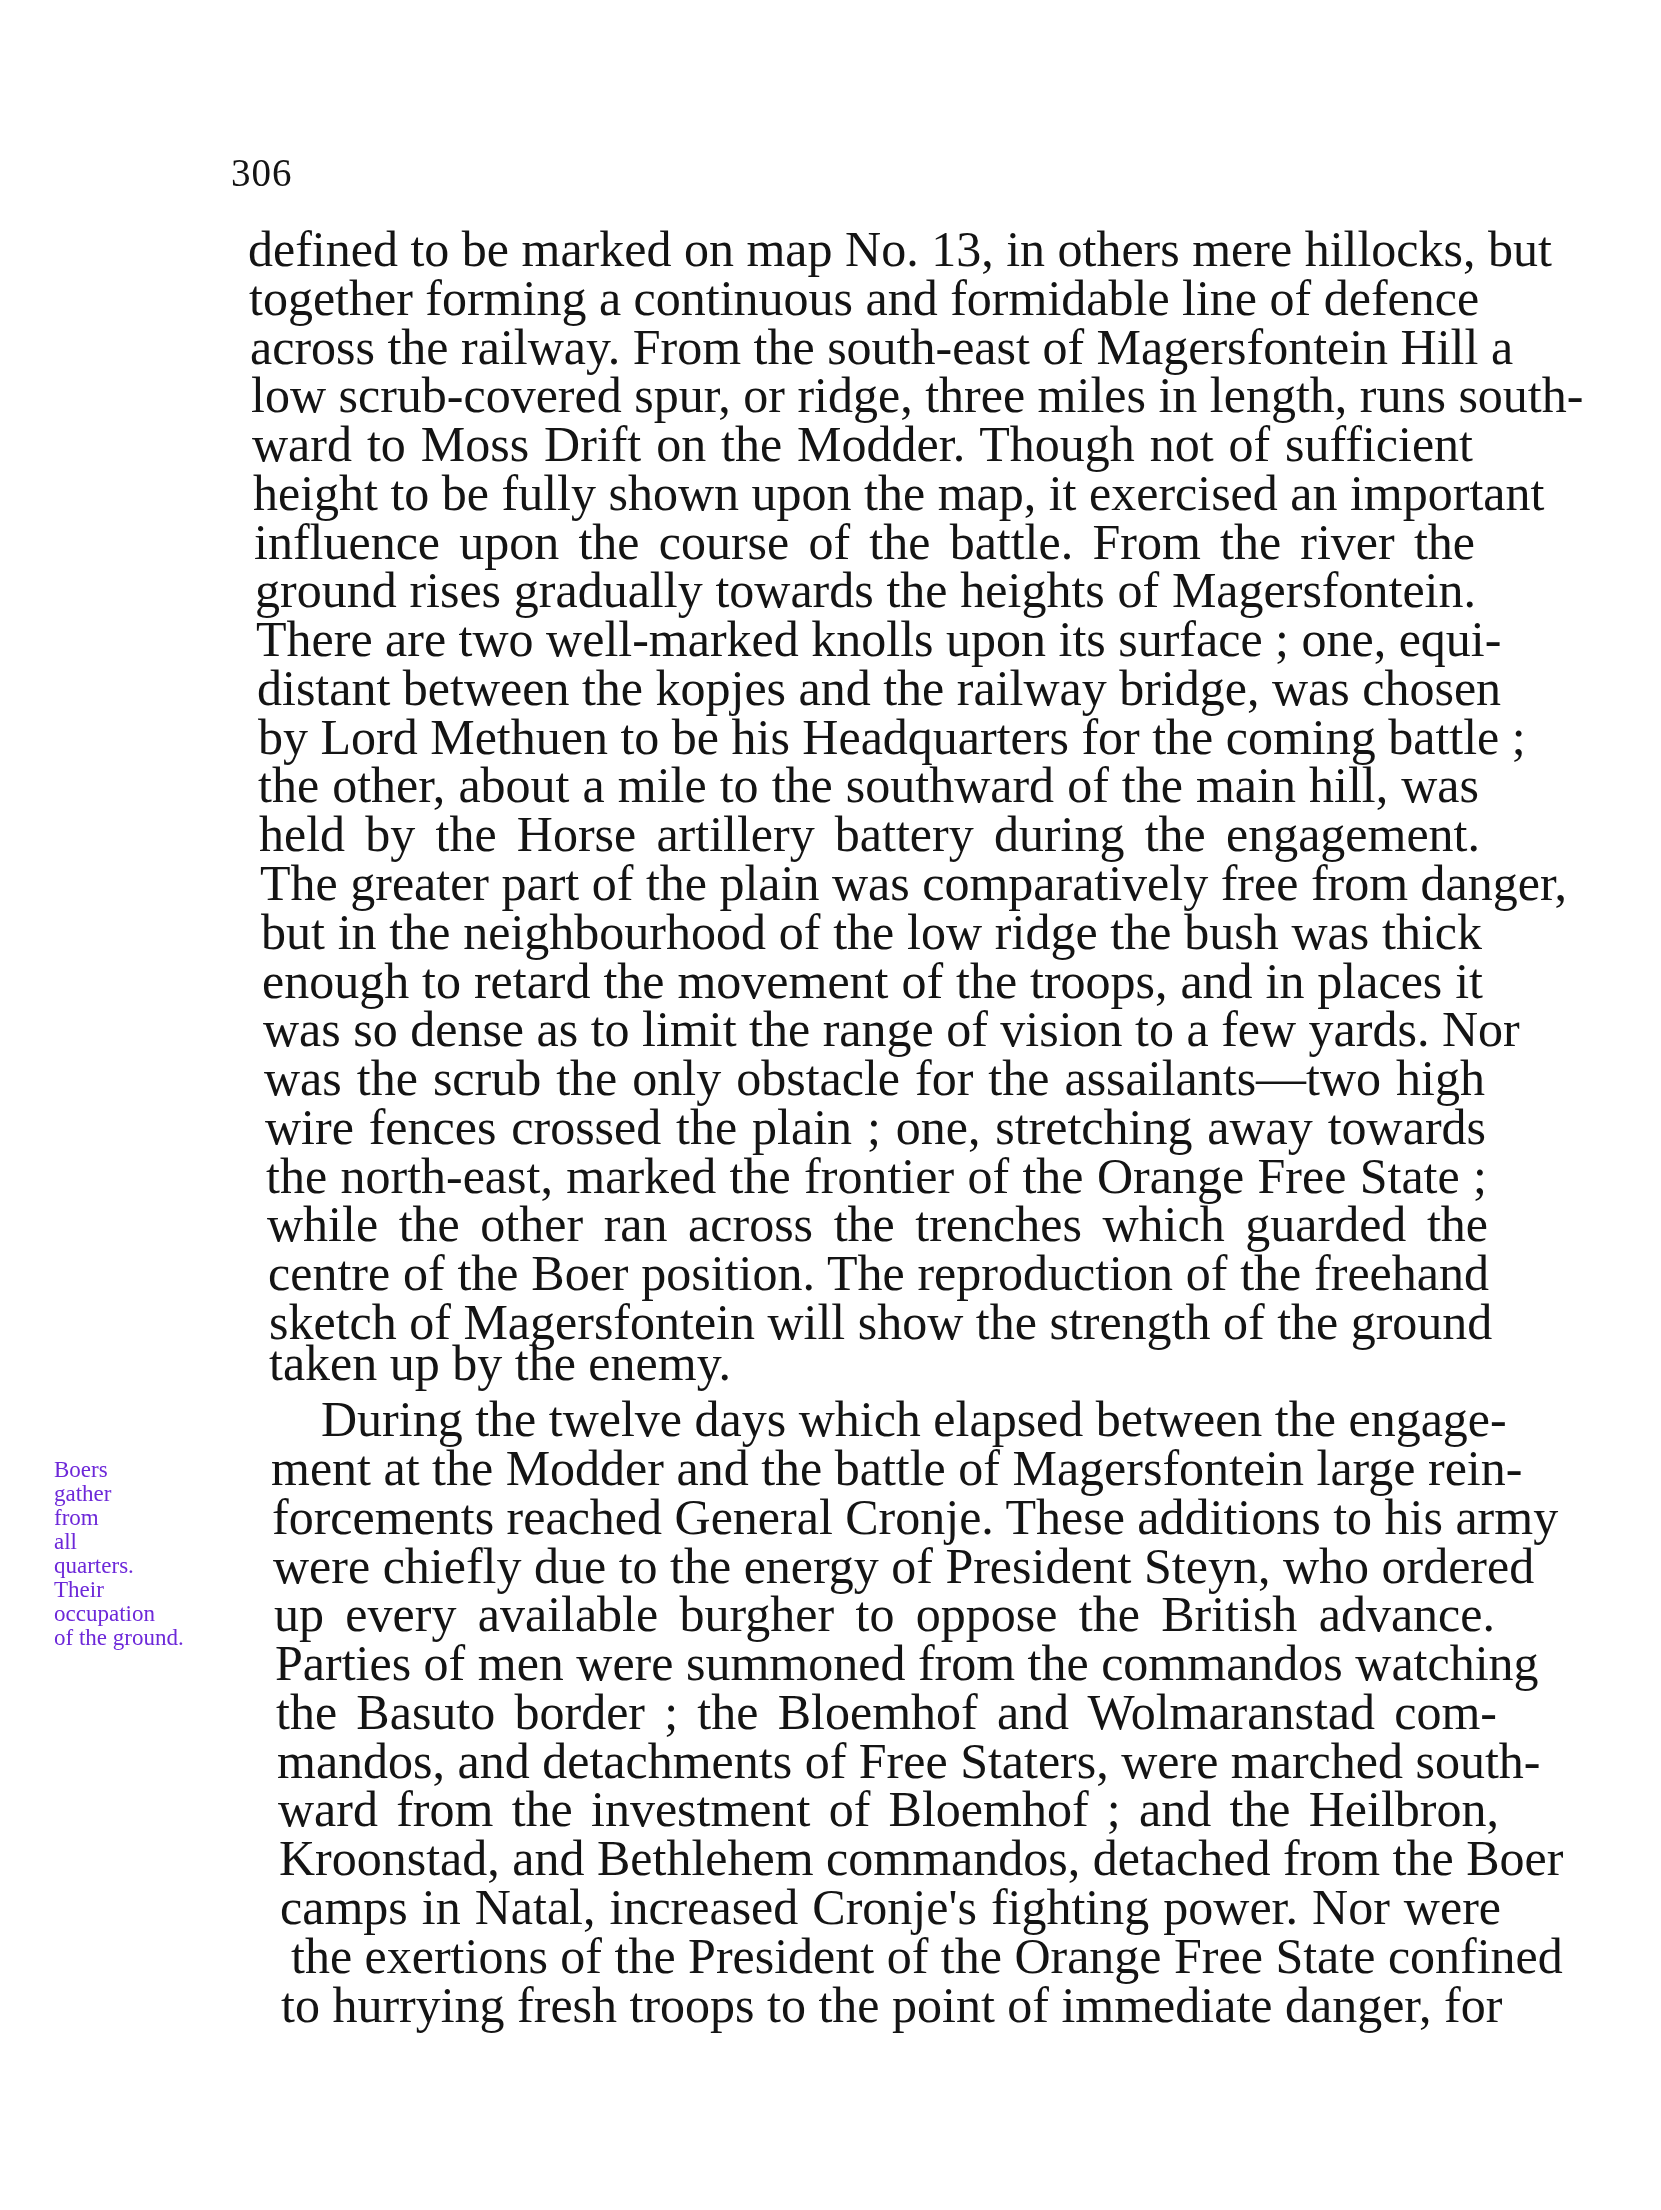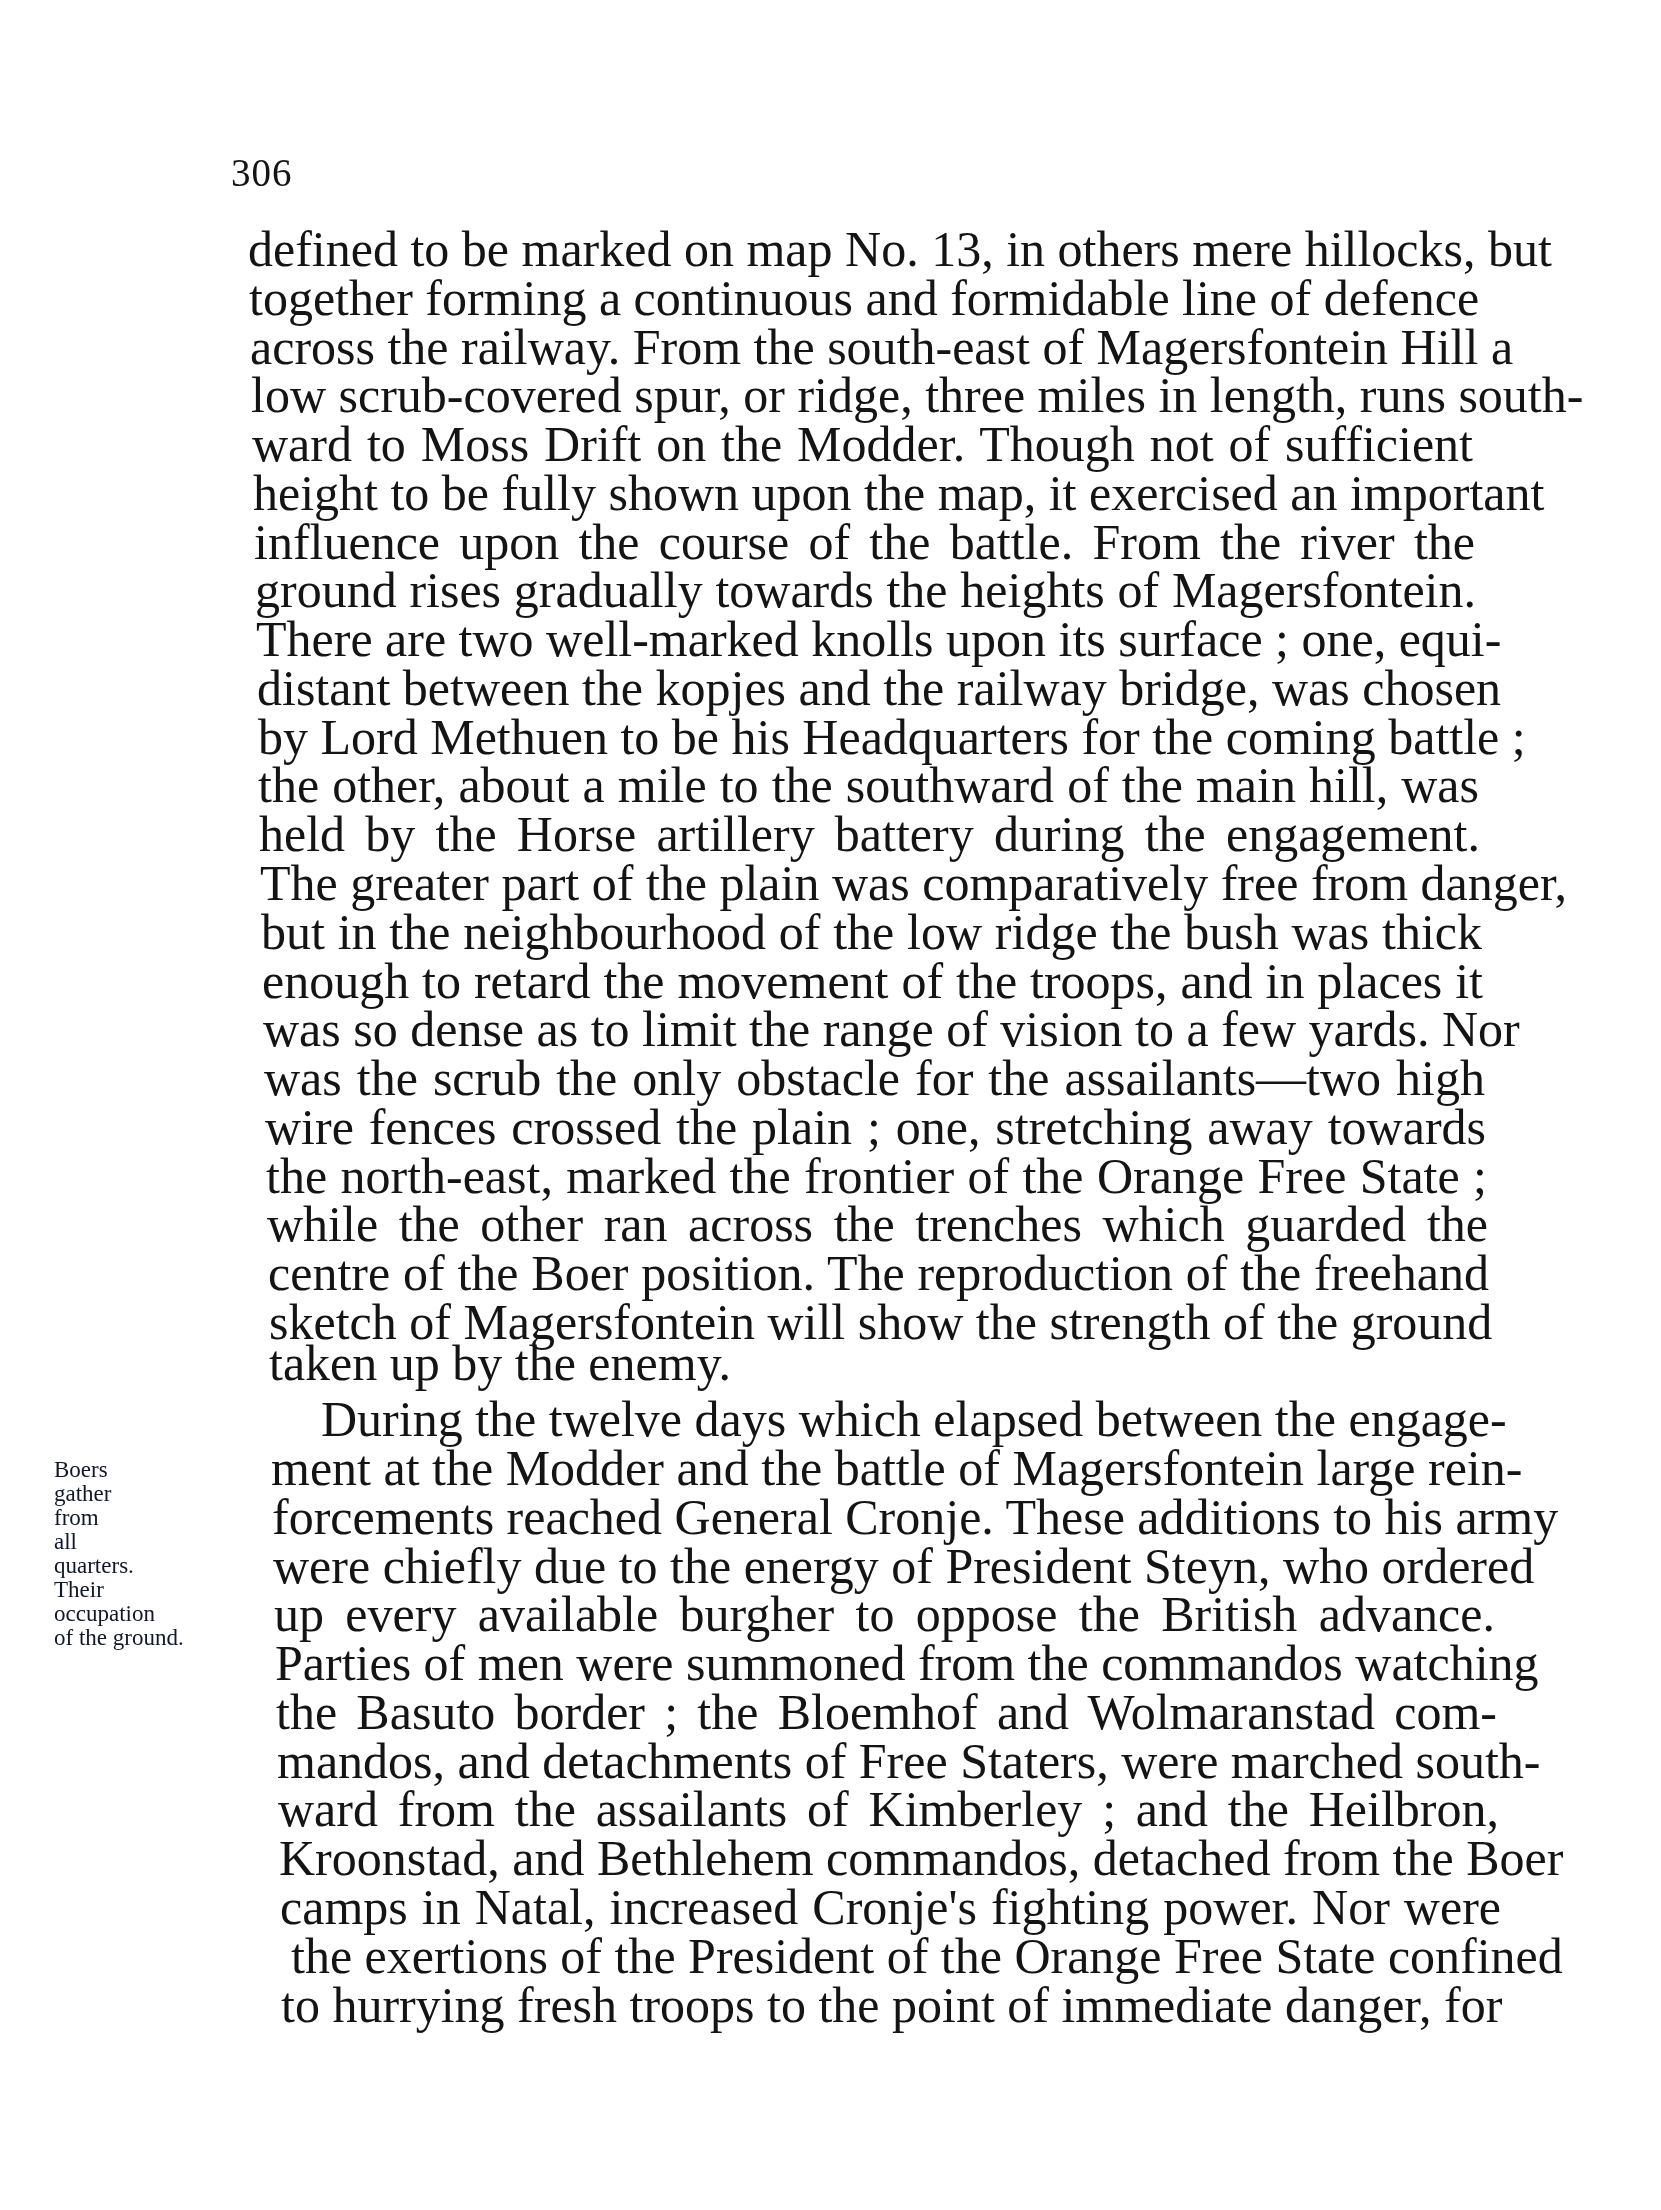--- a/index.html
+++ b/index.html
@@ -23,21 +23,21 @@
   }
   .line {
     position: absolute; height: 49px; line-height: 49px;
     font-size: 50px; white-space: nowrap;
     text-align: justify; text-align-last: justify;
   }
   .line.last { text-align-last: left; }
   .side-note {
     position: absolute; left: 54px; top: 1458px; width: 194px;
     font-family: "Liberation Serif", "DejaVu Serif", serif;
-    font-size: 23px; line-height: 24px; color: #0f172a;
+    font-size: 23px; line-height: 24px; color: #6d28d9;
   }
   .side-note .sn-line { display: block; white-space: nowrap; }
 </style>
 </head>
 <body>
 
 <div class="page">
 
   <div class="running-head">
     <span class="page-number">306</span>
@@ -80,21 +80,21 @@
       <div class="line" style="top: 1298px; left: 269px; width: 1221px;">sketch of Magersfontein will show the strength of the ground</div>
       <div class="line last" style="top: 1339px; left: 269px; width: 1221px;">taken up by the enemy.</div>
       <div class="line" style="top: 1395px; left: 321px; width: 1170px;">During the twelve days which elapsed between the engage-</div>
       <div class="line" style="top: 1444px; left: 271px; width: 1221px;">ment at the Modder and the battle of Magersfontein large rein-</div>
       <div class="line" style="top: 1493px; left: 272px; width: 1221px;">forcements reached General Cronje.  These additions to his army</div>
       <div class="line" style="top: 1542px; left: 273px; width: 1221px;">were chiefly due to the energy of President Steyn, who ordered</div>
       <div class="line" style="top: 1590px; left: 274px; width: 1221px;">up every available burgher to oppose the British advance.</div>
       <div class="line" style="top: 1639px; left: 275px; width: 1221px;">Parties of men were summoned from the commandos watching</div>
       <div class="line" style="top: 1688px; left: 276px; width: 1221px;">the Basuto border ;  the Bloemhof and Wolmaranstad com-</div>
       <div class="line" style="top: 1737px; left: 277px; width: 1221px;">mandos, and detachments of Free Staters, were marched south-</div>
-      <div class="line" style="top: 1785px; left: 278px; width: 1221px;">ward from the assailants of Kimberley ;  and the Heilbron,</div>
+      <div class="line" style="top: 1785px; left: 278px; width: 1221px;">ward from the investment of Bloemhof ;  and the Heilbron,</div>
       <div class="line" style="top: 1834px; left: 279px; width: 1221px;">Kroonstad, and Bethlehem commandos, detached from the Boer</div>
       <div class="line" style="top: 1883px; left: 280px; width: 1221px;">camps in Natal, increased Cronje's fighting power.  Nor were</div>
       <div class="line" style="top: 1932px; left: 291px; width: 1221px;">the exertions of the President of the Orange Free State confined</div>
       <div class="line last" style="top: 1981px; left: 281px; width: 1221px;">to hurrying fresh troops to the point of immediate danger, for</div>
     </div>
 
 </div>
 
 
 </body></html>

